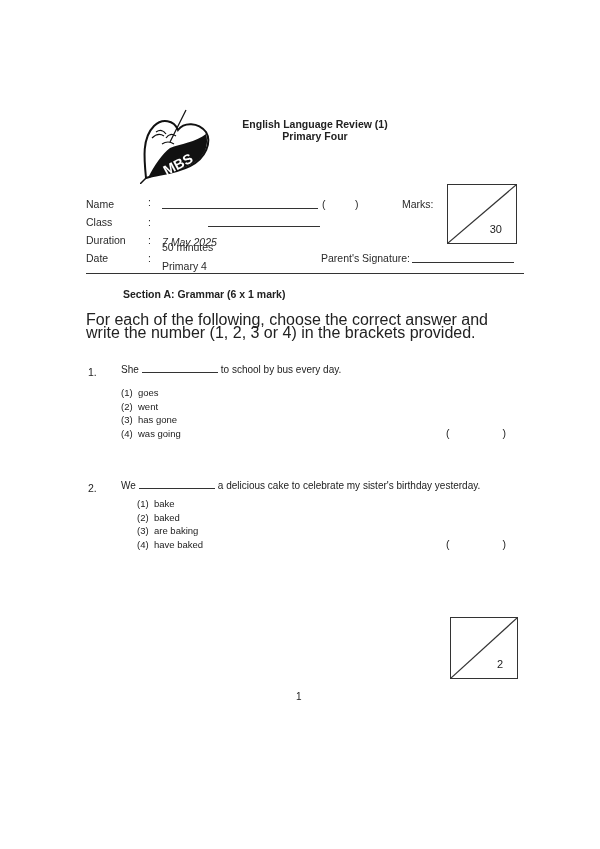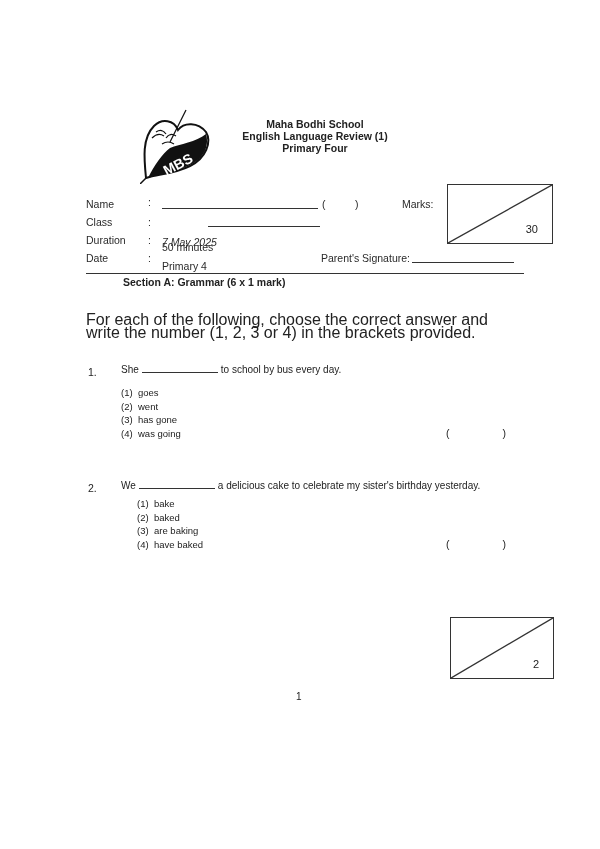--- a/index.html
+++ b/index.html
@@ -5,25 +5,25 @@
     html, body { margin: 0; padding: 0; background: #ffffff; }
     body {
       width: 600px; height: 849px; position: relative; overflow: hidden;
       font-family: "Liberation Sans", sans-serif; color: #1a1a1a;
     }
     .abs { position: absolute; }
     .logo { left: 140px; top: 108px; width: 72px; height: 76px; }
     .hdr { left: 230px; top: 118px; width: 170px; text-align: center; font-size: 10.5px; font-weight: bold; line-height: 12px; color: #222; }
     .lbl { font-size: 10.5px; color: #2a2a2a; }
     .line { border-bottom: 1px solid #333; height: 0; }
-    .markbox { border: 1.2px solid #333; padding-left: 36px; }
+    .markbox { border: 1.2px solid #333; }
     .markbox svg { position: absolute; left: 0; top: 0; width: 100%; height: 100%; }
     .markbox .total { position: absolute; right: 14px; bottom: 8px; font-size: 11px; color: #222; }
     .rule { left: 86px; top: 273px; width: 438px; height: 0; border-bottom: 1.4px solid #333; }
-    .section-title { left: 86px; top: 276px; font-size: 10.5px; font-weight: bold; color: #222; padding-left: 37px; }
+    .section-title { left: 86px; top: 288px; font-size: 10.5px; font-weight: bold; color: #222; padding-left: 37px; }
     .instr { left: 86px; top: 313px; width: 440px; font-size: 16px; line-height: 13px; color: #222; }
     .qnum { font-size: 10.5px; color: #222; }
     .qtext { font-size: 10px; color: #222; white-space: nowrap; }
     .blank { display: inline-block; width: 76px; border-bottom: 1px solid #333; margin: 0 3px; vertical-align: baseline; height: 8px; }
     .opts { font-size: 9.5px; line-height: 13.5px; color: #222; }
     .opt-num { display: inline-block; width: 17px; }
     .brackets { font-size: 10.5px; color: #222; width: 60px; display: flex; justify-content: space-between; }
     .pagenum { left: 296px; top: 691px; font-size: 10px; color: #222; }
   </style>
 </head>
@@ -34,21 +34,20 @@
     <path d="M6 70 C 4 50, 2 30, 14 18 C 22 10, 34 12, 38 22 C 44 14, 58 14, 66 24 C 72 34, 66 50, 50 58 C 34 66, 18 66, 6 70 Z" fill="#fff" stroke="#111" stroke-width="2"></path>
     <path d="M30 40 C 40 36, 56 34, 66 26 C 70 40, 62 52, 48 58 C 34 64, 20 66, 8 70 C 14 58, 22 46, 30 40 Z" fill="#111"></path>
     <line x1="30" y1="34" x2="46" y2="2" stroke="#111" stroke-width="1.2"></line>
     <line x1="6" y1="70" x2="0" y2="76" stroke="#111" stroke-width="1.5"></line>
     <path d="M12 30 q6 -6 12 -2 M16 24 q6 -4 10 2 M22 36 q6 -4 12 0 M26 30 q4 -6 10 -2" fill="none" stroke="#111" stroke-width="1.2"></path>
     <text x="22" y="62" font-family="Liberation Sans, sans-serif" font-weight="bold" font-size="14" fill="#fff" transform="rotate(-28 36 56)">MBS</text>
   </svg>
 </div>
 
 <div class="abs hdr">
-  <div>Maha Bodhi School</div>
   <div>English Language Review (1)</div>
   <div>Primary Four</div>
 </div>
 
 <div class="abs lbl" style="left:86px; top:198px;">Name</div>
 <div class="abs lbl" style="left:148px; top:196px;">:</div>
 <div class="abs line" style="left:162px; top:208px; width:156px;"></div>
 <div class="abs lbl" style="left:322px; top:198px;">(</div>
 <div class="abs lbl" style="left:355px; top:198px;">)</div>
 <div class="abs lbl" style="left:402px; top:198px;">Marks:</div>

